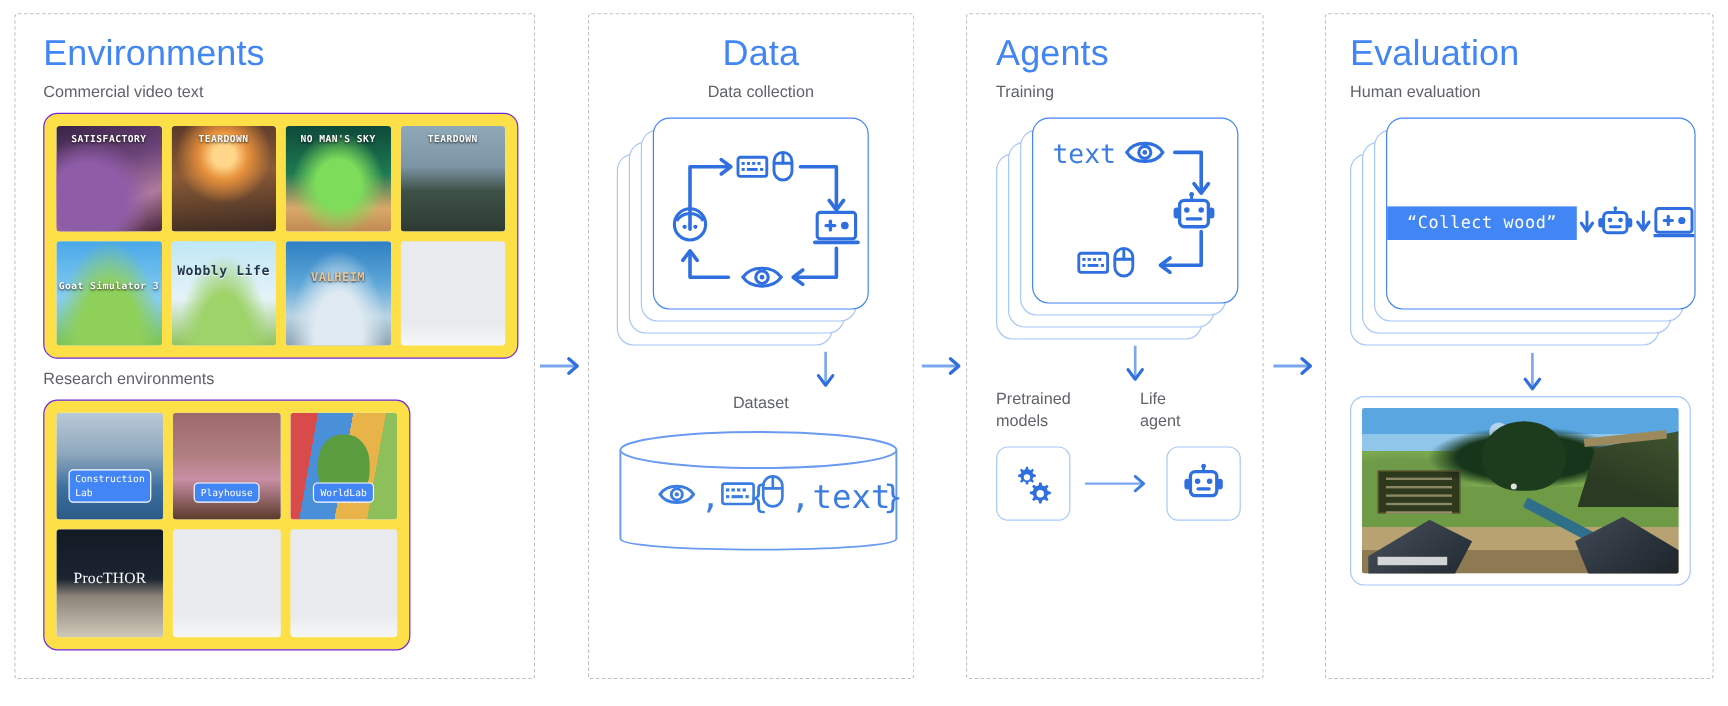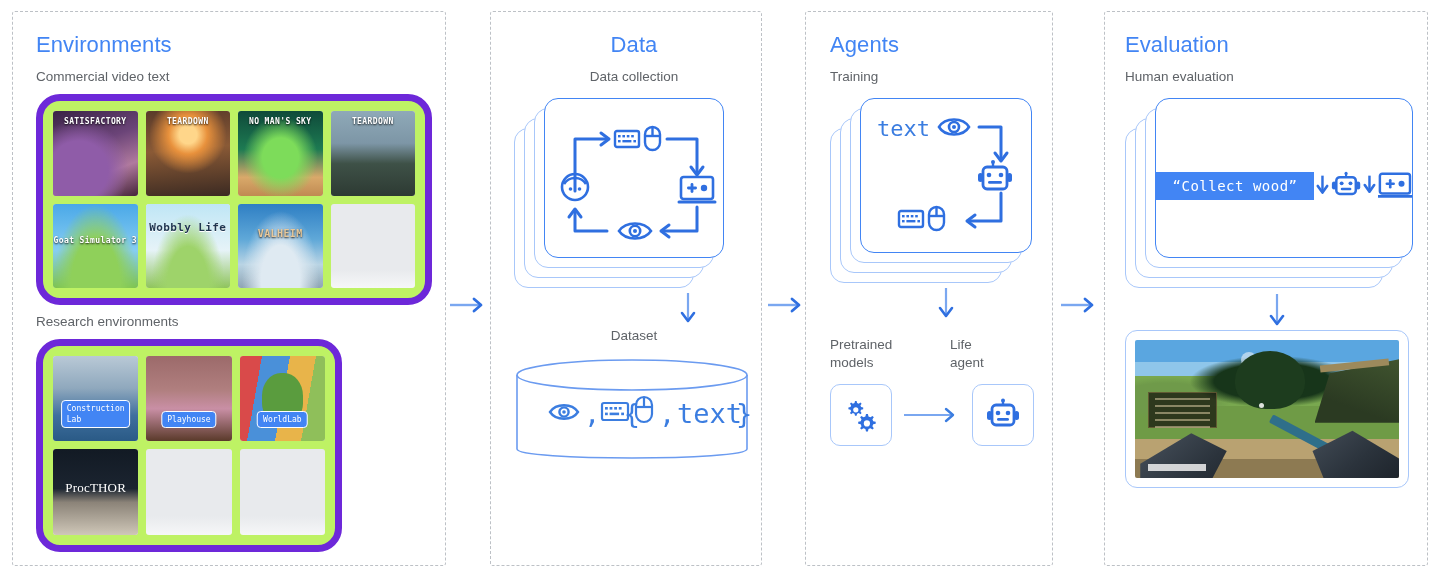--- a/index.html
+++ b/index.html
@@ -23,41 +23,41 @@
   #frame-evaluation   { left: 1104px; top: 11px; width: 324px; height: 555px; }
 
   
   .col { position: absolute; }
   #col-environments { left: 36px;   top: 30px; width: 400px; }
   #col-data         { left: 514px;  top: 30px; width: 240px; text-align: center; }
   #col-agents       { left: 830px;  top: 30px; width: 214px; }
   #col-evaluation   { left: 1125px; top: 30px; width: 290px; }
 
   .col-title {
-    font-size: 22px;
+    font-size: 30px;
     font-weight: 400;
     color: #4285f4;
     letter-spacing: .1px;
     line-height: 30px;
     white-space: nowrap;
   }
   .sub-label {
     font-size: 13.5px;
     color: #5f6368;
     line-height: 18px;
     margin-top: 8px;
     white-space: nowrap;
   }
   .sub-label.two-line { white-space: normal; }
 
   
   .env-panel {
-    border: 7px solid #6d28d9;
-    border-radius: 24px;
-    background: #bef264;
+    border: 1px solid #6d28d9;
+    border-radius: 12px;
+    background: #fde047;
     padding: 10px;
     display: grid;
     gap: 8px;
   }
   #env-panel-commercial {
     margin-top: 8px;
     width: 396px;
     grid-template-columns: repeat(4, 1fr);
   }
   #env-panel-research {
@@ -525,21 +525,21 @@
       </div>
     </div>
 
     <div style="position:relative;height:34px;margin-left:106px">
       <svg width="20" height="34" viewBox="0 0 20 34">
         <line x1="10" y1="0" x2="10" y2="26" stroke="#7aa7f0" stroke-width="2.2"></line>
         <polyline points="4,20 10,28 16,20" fill="none" stroke="#2f6fe0" stroke-width="2.6" stroke-linecap="round" stroke-linejoin="round"></polyline>
       </svg>
     </div>
 
-    <div style="display:flex;gap:42px;margin-top:14px">
+    <div style="display:flex;gap:42px;margin-top:2px">
       <div class="sub-label two-line" style="width:78px;margin-top:0">Pretrained models</div>
       <div class="sub-label two-line" style="width:52px;margin-top:0">Life agent</div>
     </div>
 
     <div style="display:flex;align-items:center;gap:12px;margin-top:12px">
       <div class="icon-box" style="width:62px;height:62px">
         <svg width="36" height="36" viewBox="0 0 36 36">
           <g fill="#2f6fe0">
             <path d="M12 4 l1.6 0 .5 2.1 1.6 .7 1.8-1.2 1.1 1.1 -1.2 1.8 .7 1.6 2.1 .5 0 1.6 -2.1 .5 -.7 1.6 1.2 1.8 -1.1 1.1 -1.8-1.2 -1.6 .7 -.5 2.1 -1.6 0 -.5-2.1 -1.6-.7 -1.8 1.2 -1.1-1.1 1.2-1.8 -.7-1.6 -2.1-.5 0-1.6 2.1-.5 .7-1.6 -1.2-1.8 1.1-1.1 1.8 1.2 1.6-.7z"></path>
             <circle cx="12.8" cy="12.8" r="2.6" fill="#fff"></circle>

